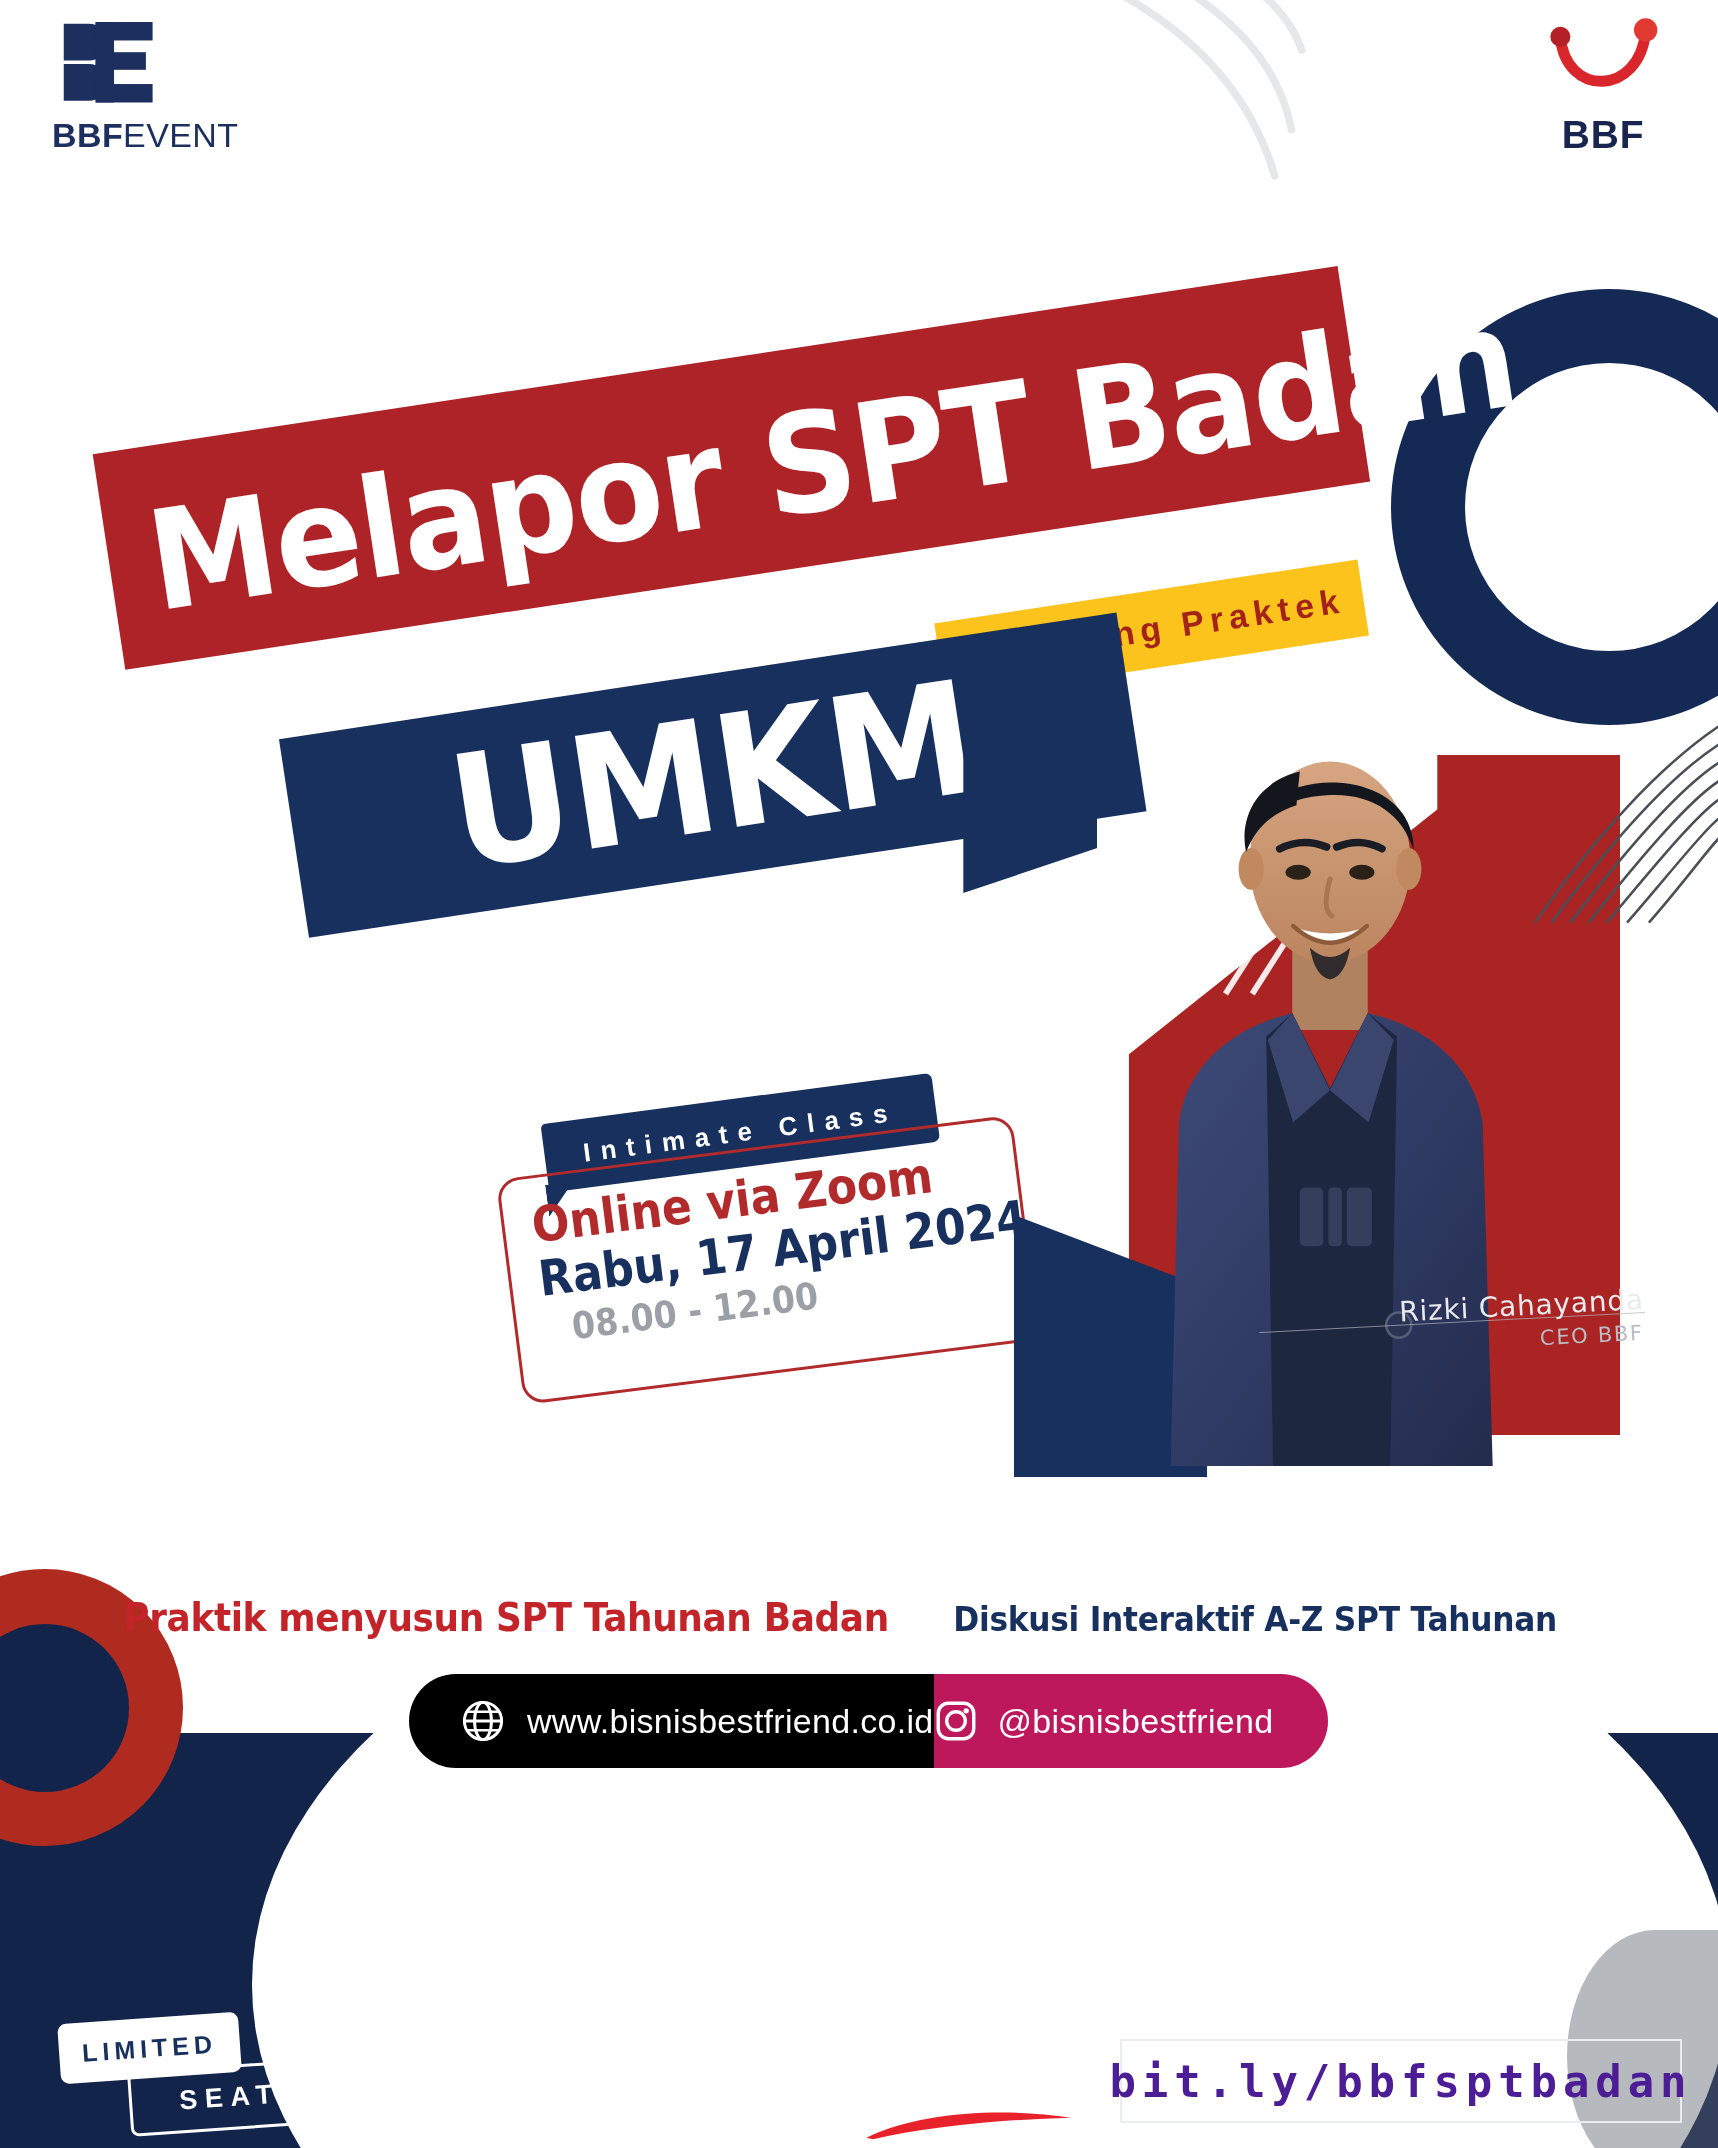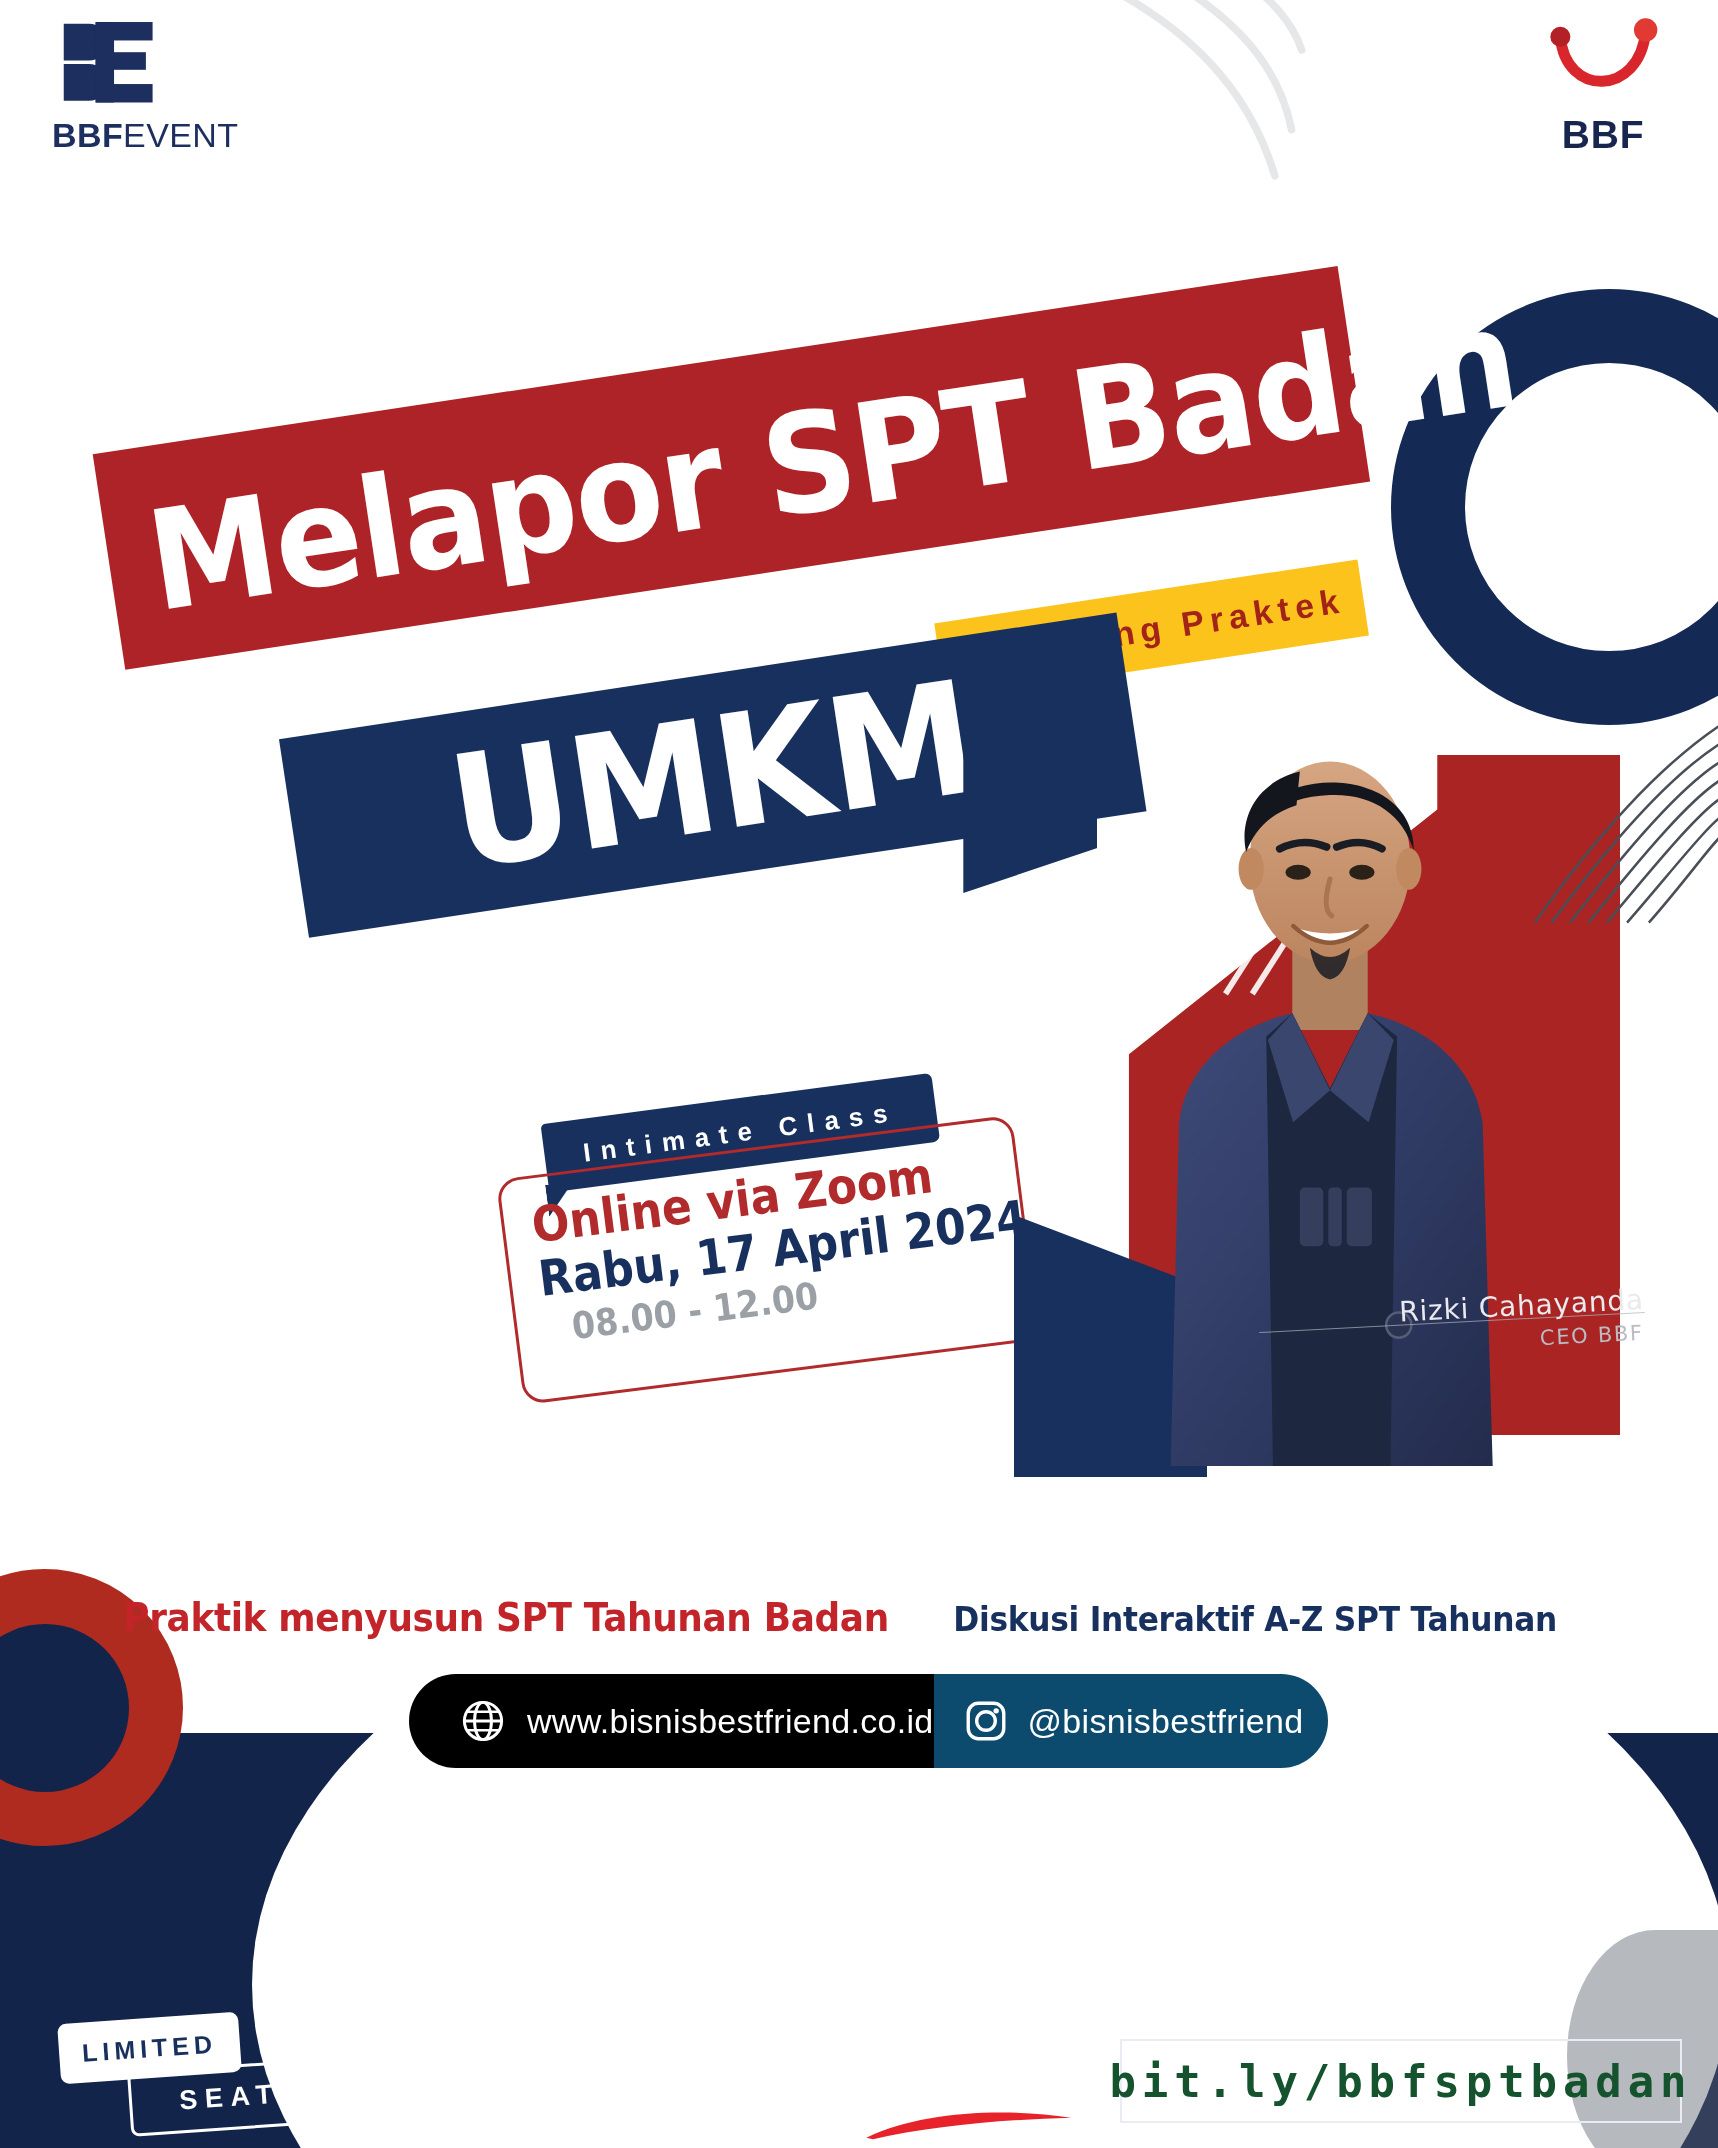--- a/index.html
+++ b/index.html
@@ -215,22 +215,22 @@
   
   #contact-pill {
     position:absolute; left:409px; top:1674px; width:919px; height:94px;
     display:flex; border-radius:47px; overflow:hidden;
   }
   #pill-web {
     flex:0 0 520px; background:#000000; display:flex; align-items:center;
     padding-left:52px; gap:22px;
   }
   #pill-ig {
-    flex:1; background:#0c4a6e; display:flex; align-items:center;
-    padding-left:30px; gap:20px;
+    flex:1; background:#be185d; display:flex; align-items:center;
+    gap:20px;
   }
   .pill-text { color:#fff; font-size:34px; font-weight:400; letter-spacing:0.3px; white-space:nowrap; }
 
   
   #limited-seat { position:absolute; left:52px; top:2018px; width:285px; height:126px; }
   #ls-top {
     position:absolute; left:6.7px; top:0px; width:181px; height:60px;
     background:#ffffff; border-radius:8.4px; transform:rotate(-4deg);
     display:flex; align-items:center; justify-content:center;
   }
@@ -248,21 +248,21 @@
     position:absolute; left:0; top:15px; color:#ffffff;
     font-size:45px; font-weight:400; letter-spacing:0.8px;
     font-family:"DejaVu Sans", sans-serif;
   }
   #daftar-swoosh { position:absolute; left:-15px; top:67px; width:227px; height:35px; }
   #bitly-box {
     position:absolute; left:243px; top:0px; width:562px; height:84px;
     border:2.5px solid #e9ecf2; display:flex; align-items:center; justify-content:center;
   }
   #bitly-box span {
-    color:#14532d; font-size:44px; font-weight:700; letter-spacing:5.9px;
+    color:#4c1d95; font-size:44px; font-weight:700; letter-spacing:5.9px;
     font-family:"DejaVu Sans Mono", monospace;
   }
 </style>
 </head>
 <body>
 
 <svg class="deco" id="top-lines" viewBox="0 0 520 330">
   <g fill="none" stroke="#e6e7e9" stroke-width="9" stroke-linecap="round">
     <path d="M0 10 C 130 70, 200 150, 230 250"></path>
     <path d="M85 5 C 185 60, 235 120, 250 195"></path>

